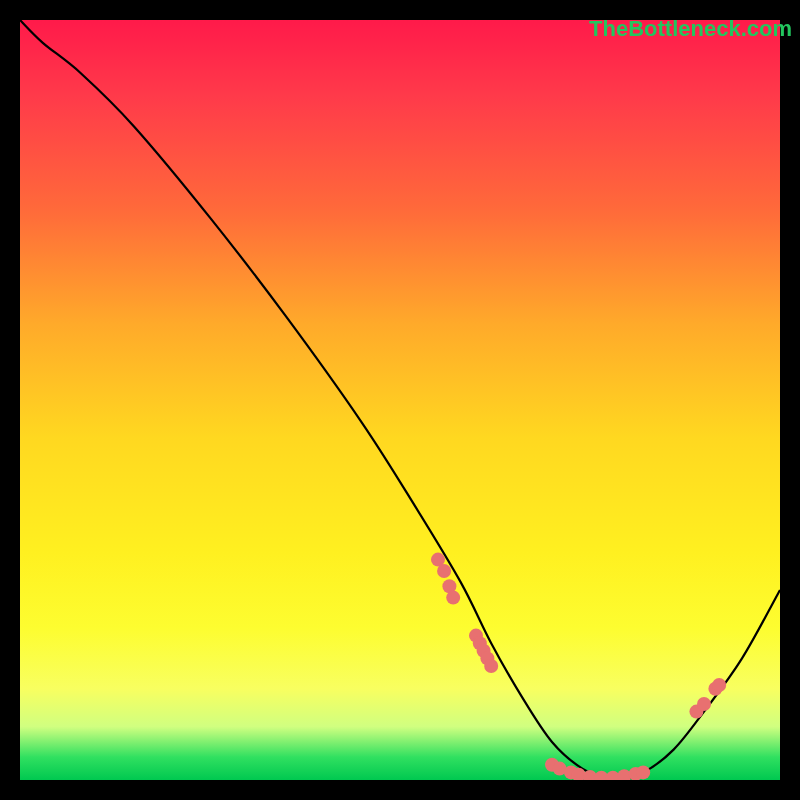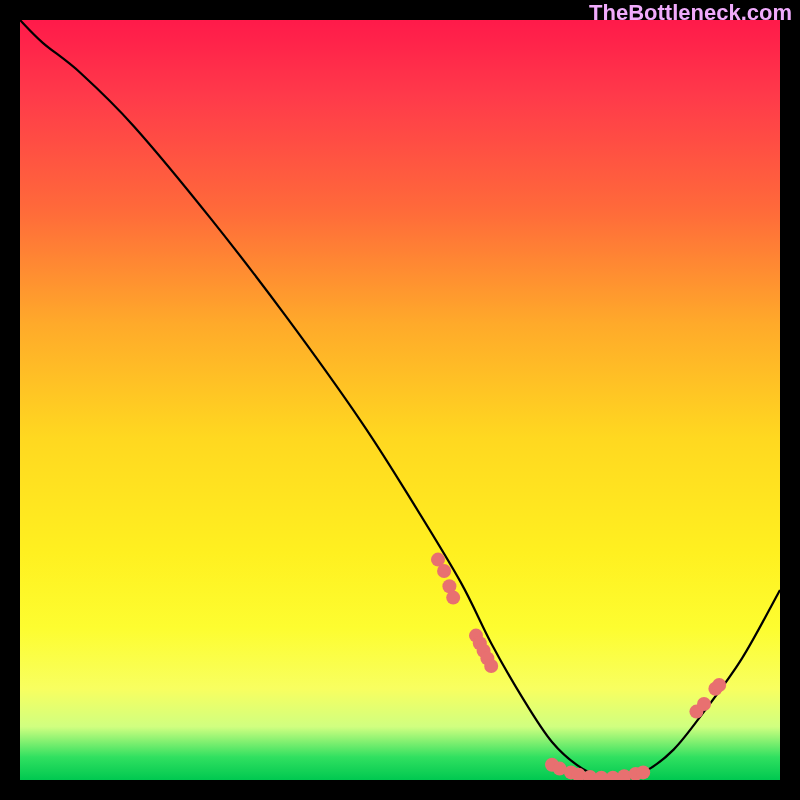--- a/index.html
+++ b/index.html
@@ -5,23 +5,23 @@
   * { margin: 0; padding: 0; box-sizing: border-box; }
   body {
     width: 800px;
     height: 800px;
     background: #000;
     position: relative;
     font-family: Arial, sans-serif;
   }
   .watermark {
     position: absolute;
-    top: 0;
+    top: 16px;
     right: 8px;
-    color: #f0abfc;
+    color: #22c55e;
     font-size: 22px;
     font-weight: bold;
     z-index: 10;
   }
   .plot-area {
     position: absolute;
     left: 20px;
     top: 20px;
     width: 760px;
     height: 760px;

